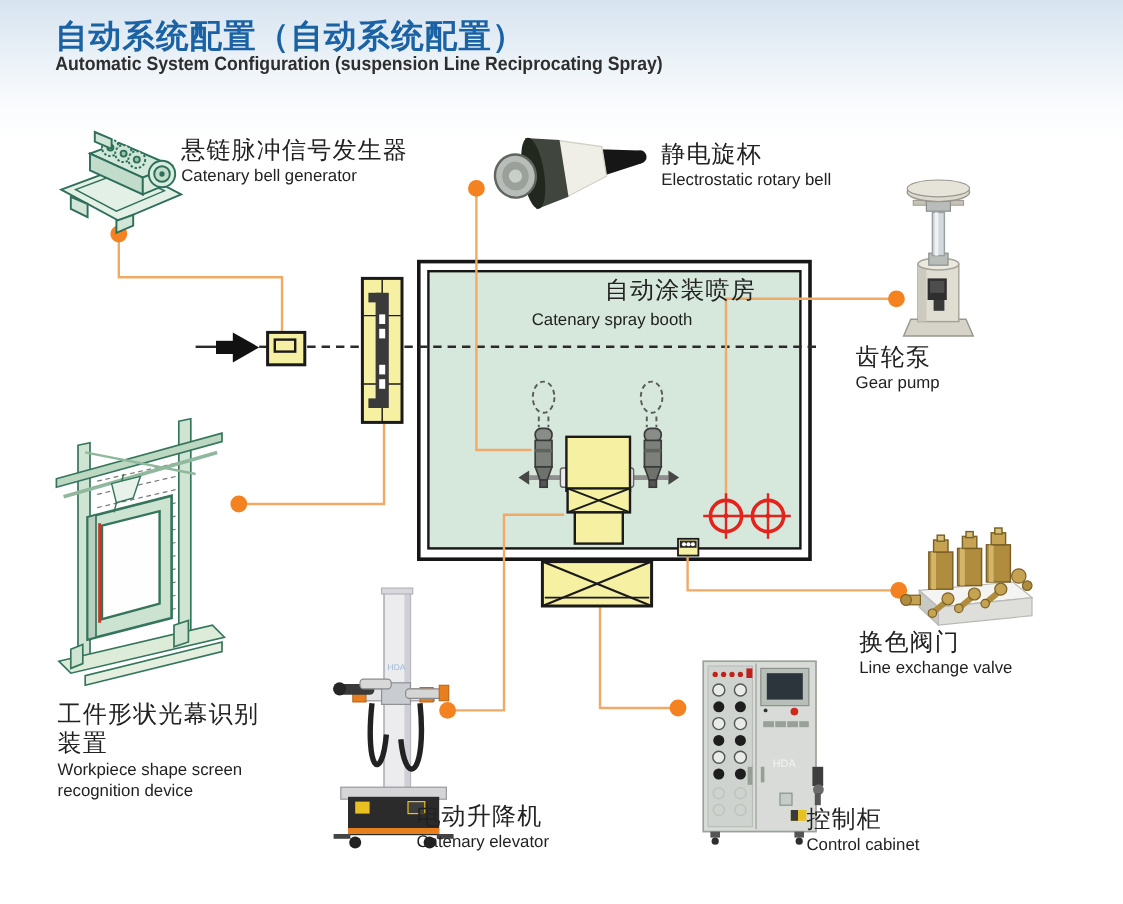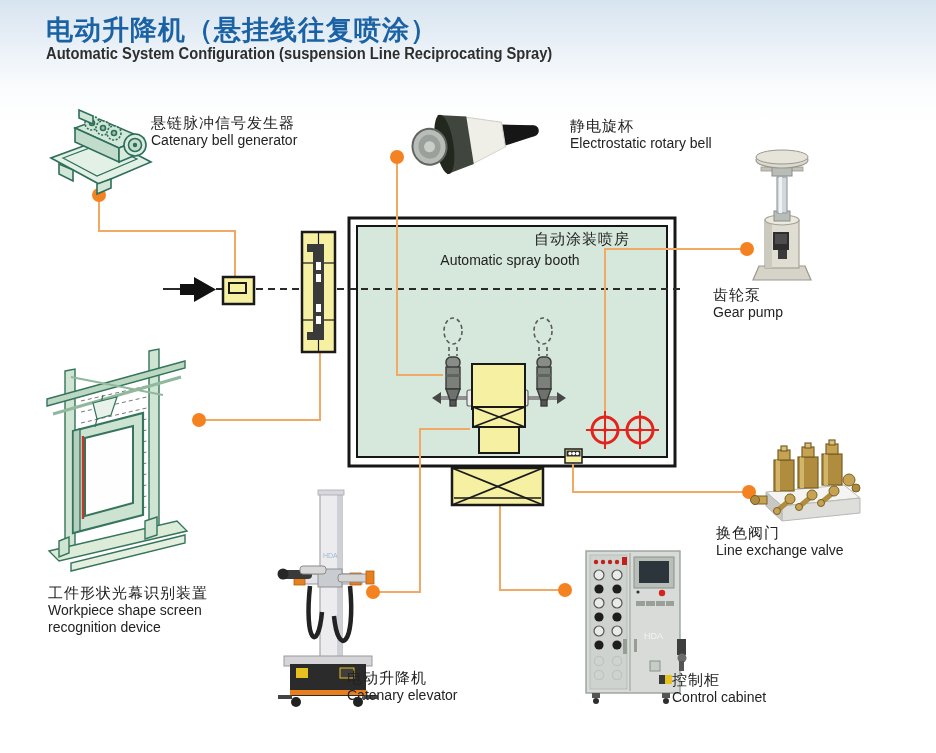--- a/index.html
+++ b/index.html
@@ -11,31 +11,31 @@
   .abs{position:absolute;}
   .title-zh{
     left:46px;top:12px;font-size:27px;font-weight:bold;color:#1b62a5;
     letter-spacing:1px;white-space:nowrap;
   }
   .title-en{
     left:46px;top:45px;font-size:16px;font-weight:bold;color:#2e2e2e;
     transform:scaleX(0.92);transform-origin:left center;white-space:nowrap;
   }
   .lbl{color:#222;line-height:1.22;}
-  .lbl .zh{font-size:15px;letter-spacing:1px;}
+  .lbl .zh{font-size:20px;letter-spacing:1px;}
   .lbl .en{font-size:14px;letter-spacing:0;}
   .center{}
   svg text{font-family:"Liberation Sans","DejaVu Sans",sans-serif;}
 </style>
 </head>
 <body>
 
 <div class="stage">
 
-  <div class="abs title-zh">电动升降机（悬挂线往复喷涂）</div>
+  <div class="abs title-zh">自动系统配置（自动系统配置）</div>
   <div class="abs title-en">Automatic System Configuration (suspension Line Reciprocating Spray)</div>
 
   <svg class="abs" style="left:0;top:0" width="936" height="753" viewBox="0 0 936 753">
 
     <g>
       <rect x="357" y="226" width="310" height="231" fill="#d6e8dc" stroke="#161616" stroke-width="2"></rect>
       <rect x="349" y="218" width="326" height="248" fill="none" stroke="#161616" stroke-width="3"></rect>
     </g>
 
     <g stroke="#2a2a2a" stroke-width="2">
@@ -349,29 +349,29 @@
         <circle cx="97" cy="40" r="6" fill="#c6a253"></circle>
         <circle cx="104" cy="48" r="4" fill="#b08d3e"></circle>
         <rect x="2" y="56" width="13" height="8" fill="#c6a253"></rect>
         <circle cx="3" cy="60" r="4.5" fill="#b08d3e"></circle>
       </g>
     </g>
   </svg>
 
   <div class="abs lbl" style="left:390px;top:230px;width:240px">
     <div class="zh" style="text-align:right;margin-bottom:4px">自动涂装喷房</div>
-    <div class="en" style="text-align:center">Automatic spray booth</div>
+    <div class="en" style="text-align:center">Catenary spray booth</div>
   </div>
 
   <div class="abs lbl" style="left:151px;top:114px">
     <div class="zh">悬链脉冲信号发生器</div>
     <div class="en">Catenary bell generator</div>
   </div>
 
-  <div class="abs lbl" style="left:570px;top:117px">
+  <div class="abs lbl" style="left:551px;top:117px">
     <div class="zh">静电旋杯</div>
     <div class="en">Electrostatic rotary bell</div>
   </div>
 
   <div class="abs lbl center" style="left:713px;top:286px;width:140px">
     <div class="zh">齿轮泵</div>
     <div class="en">Gear pump</div>
   </div>
 
   <div class="abs lbl" style="left:48px;top:584px;width:185px">

